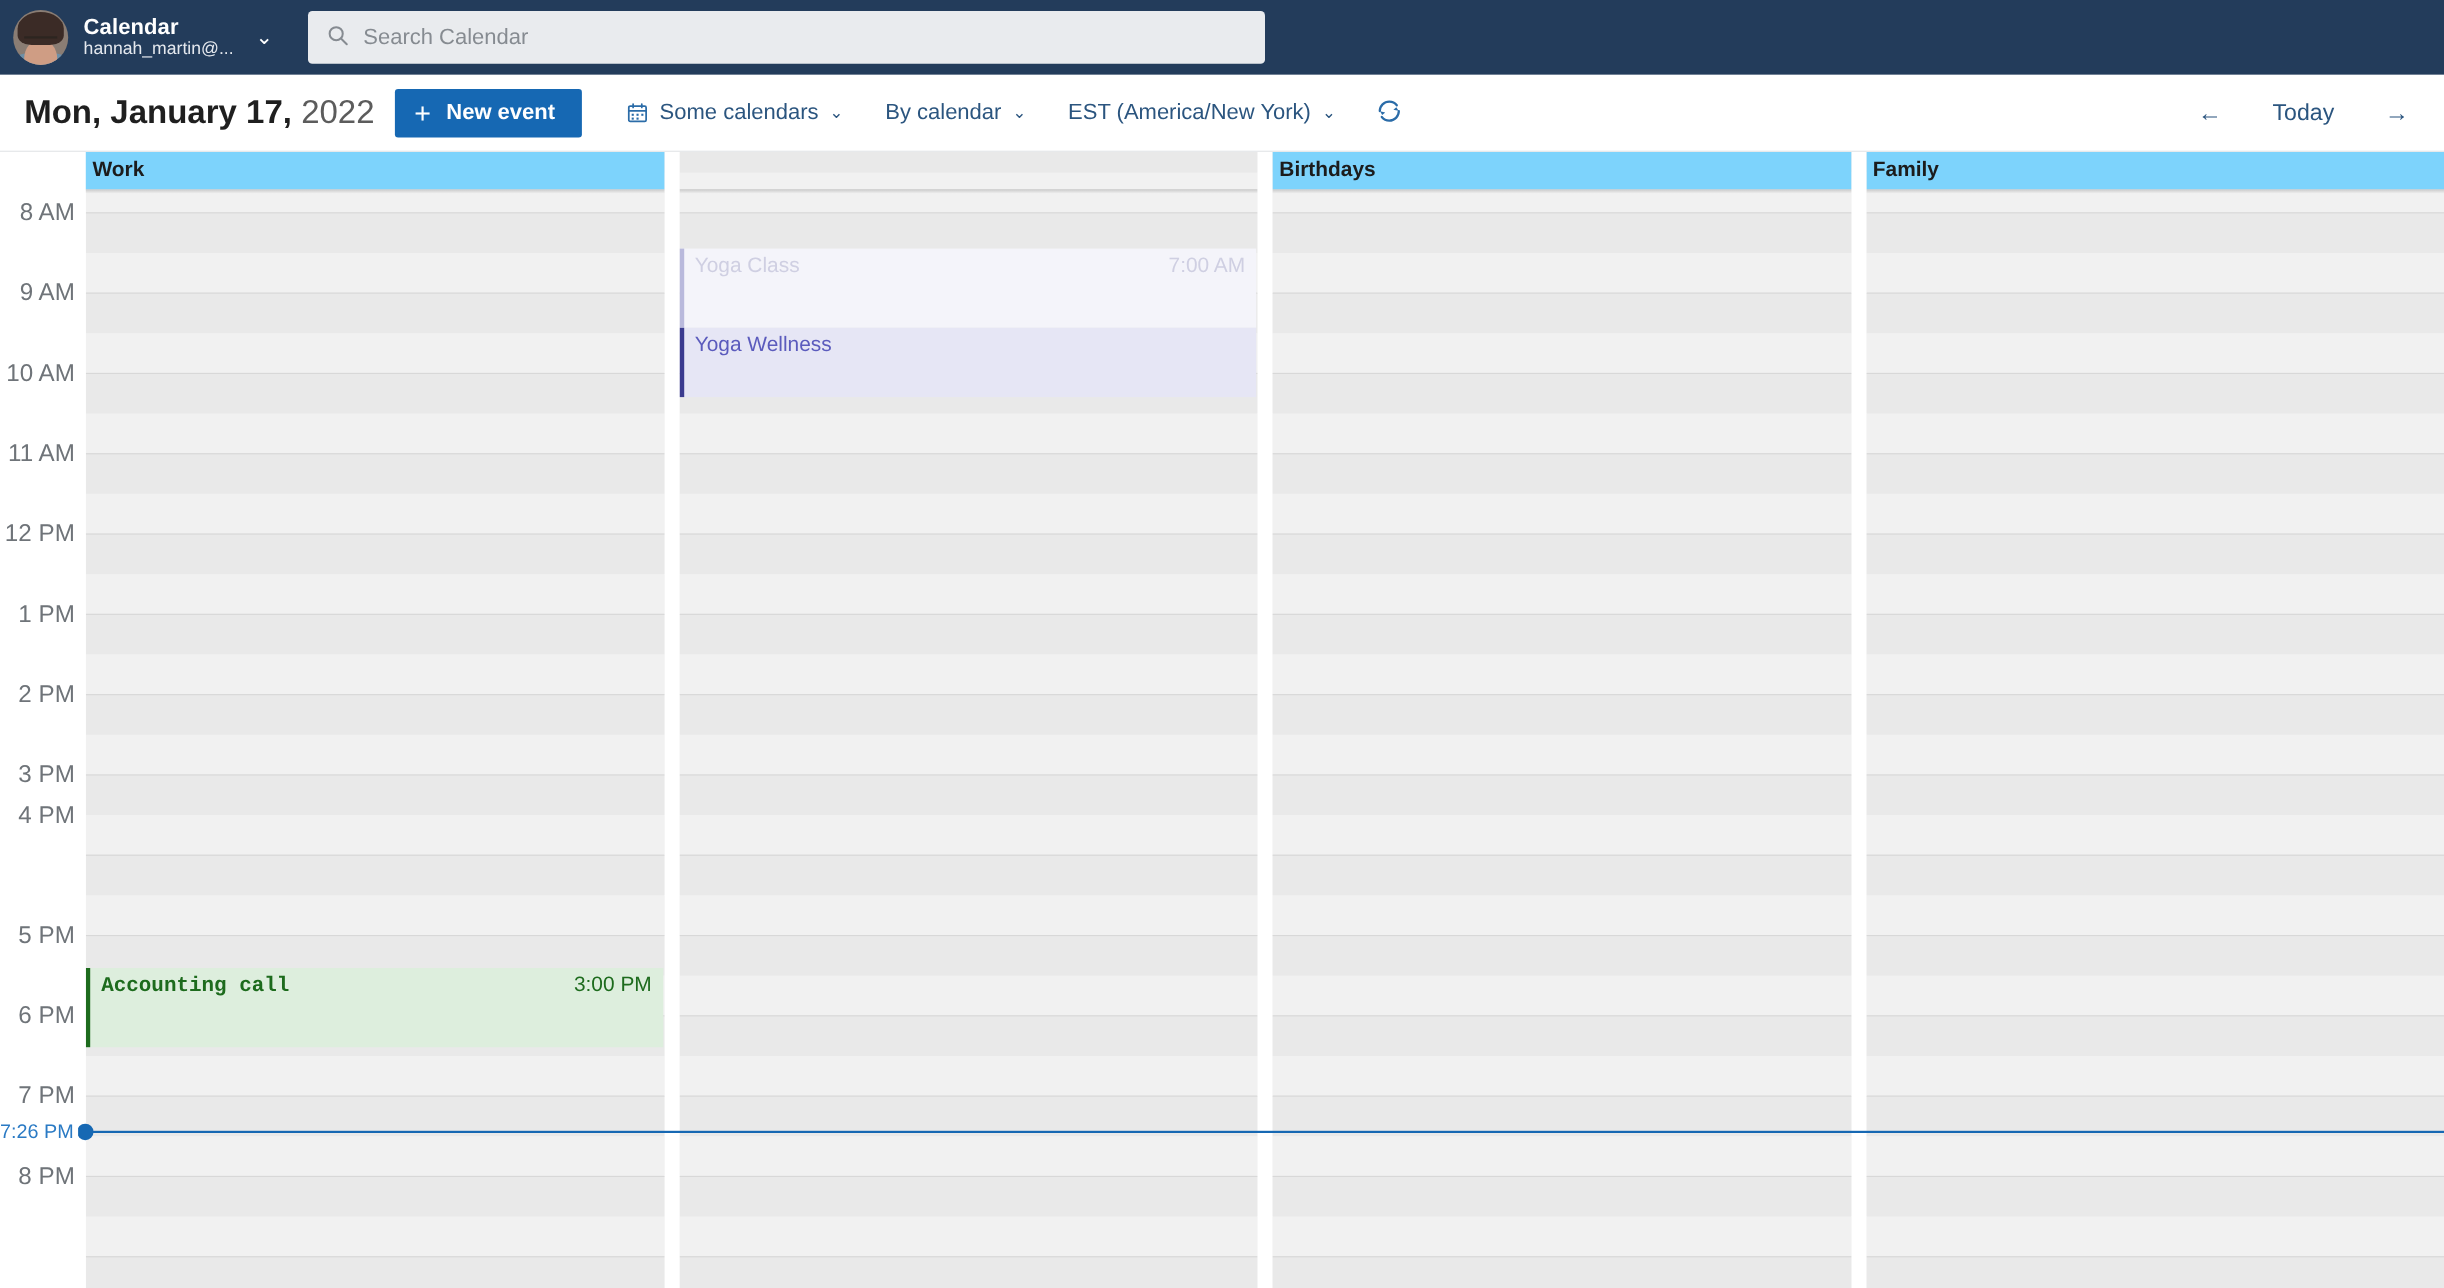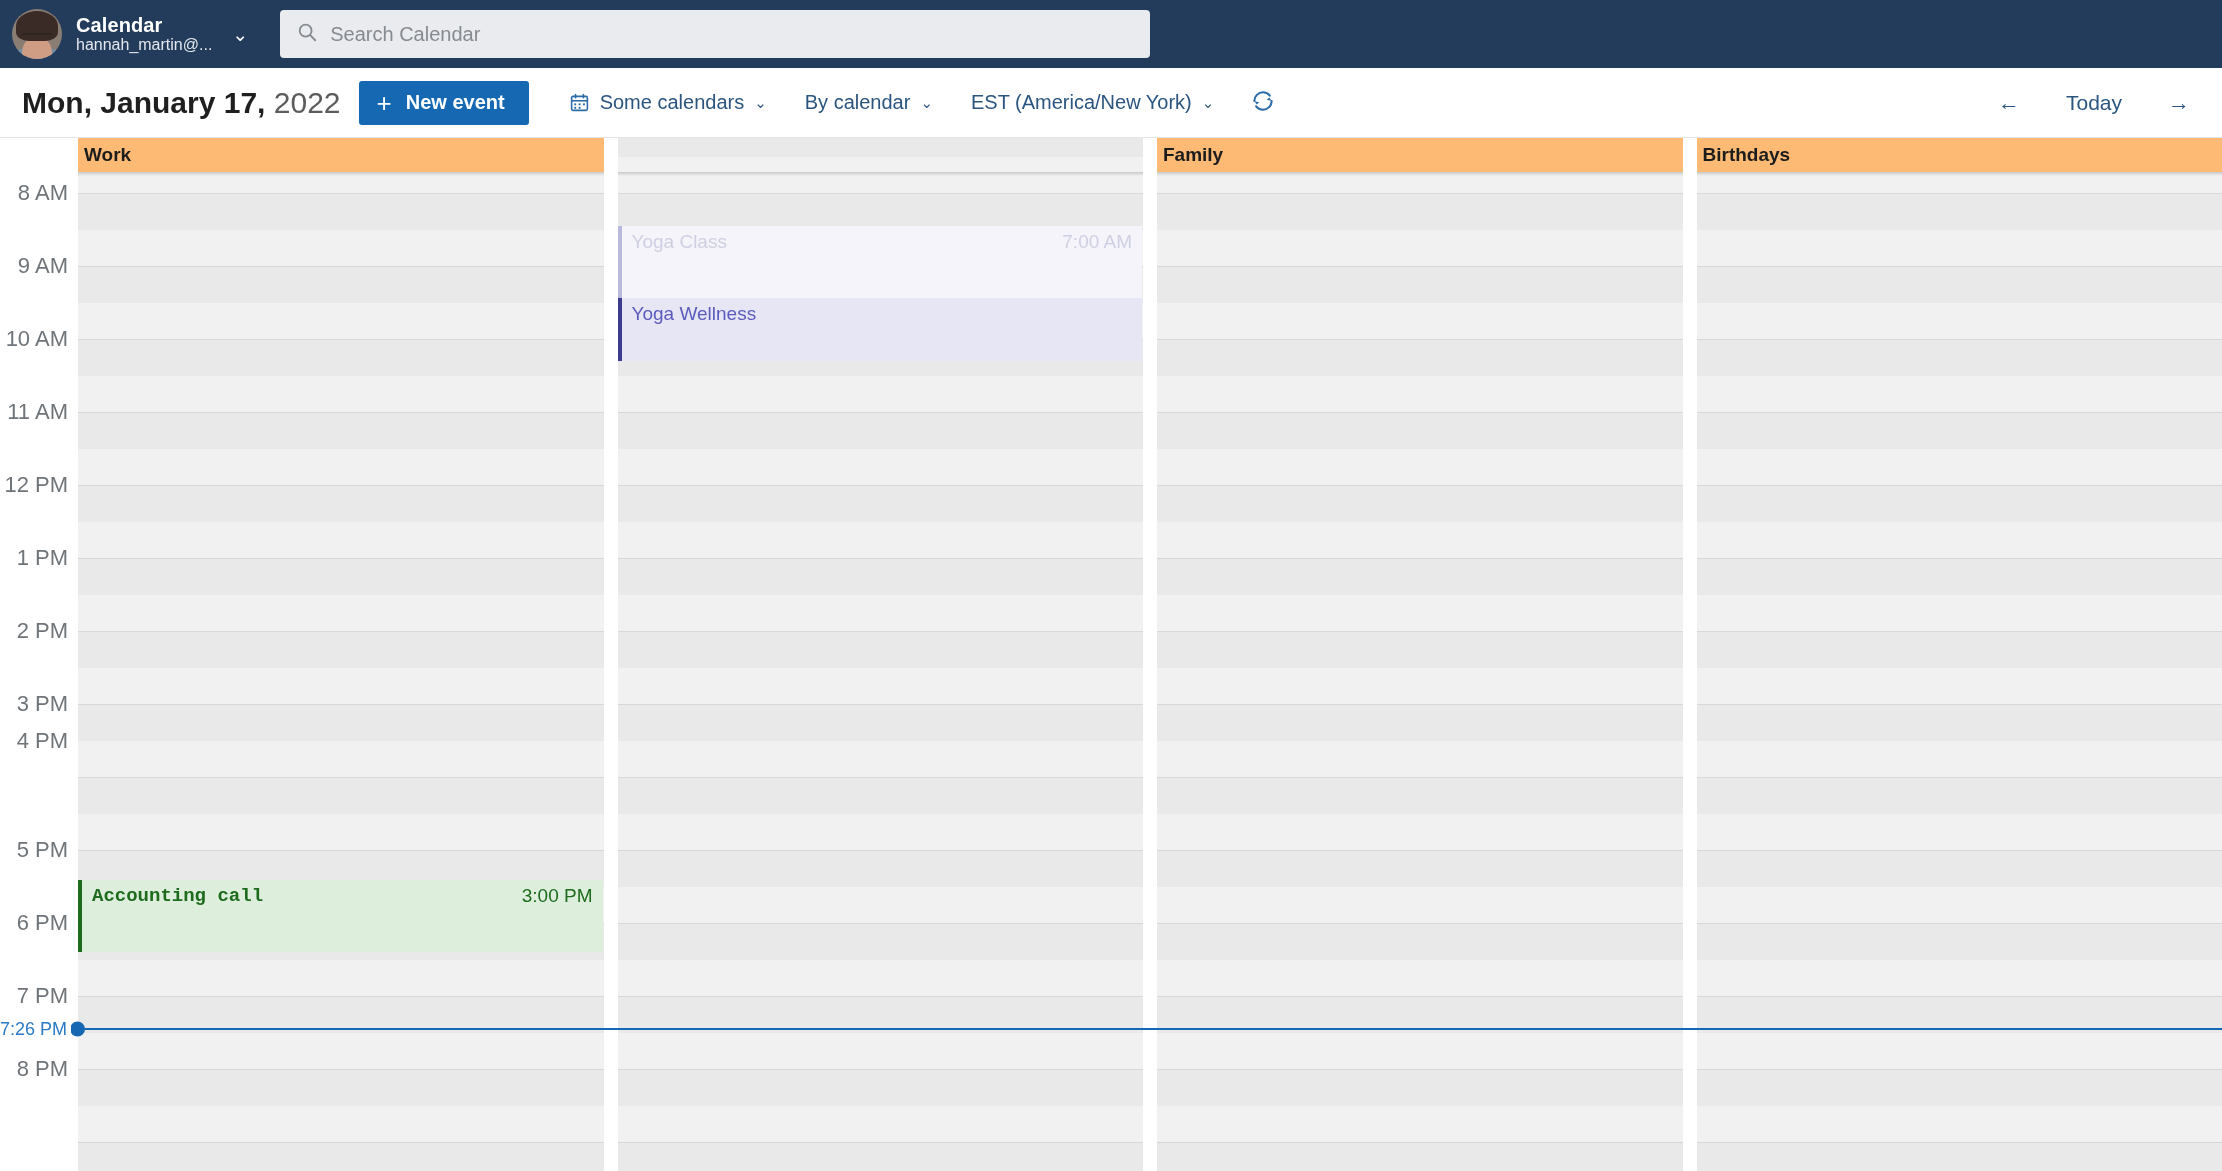--- a/index.html
+++ b/index.html
@@ -246,21 +246,21 @@
     left: 0; right: 0;
     height: 1px;
     background: #d8d8d8;
   }
 
   .colhead {
     position: absolute;
     left: 0; right: 0;
     top: 0;
     height: 34px;
-    background: #fdba74;
+    background: #7dd3fc;
     z-index: 30;
     display: flex;
     align-items: center;
     padding-left: 6px;
   }
   .colhead .ttl {
     font-size: 19px;
     font-weight: bold;
     color: #1c1c1c;
   }
@@ -596,21 +596,21 @@
           <div class="hourline" style="top: 566px;"></div>
           <div class="hourline" style="top: 639px;"></div>
           <div class="hourline" style="top: 712px;"></div>
           <div class="hourline" style="top: 785px;"></div>
           <div class="hourline" style="top: 858px;"></div>
           <div class="hourline" style="top: 931px;"></div>
           <div class="hourline" style="top: 1004px;"></div>
         </div>
         <div class="headshadow"></div>
         <div class="colhead">
-          <span class="ttl">Family</span>
+          <span class="ttl">Birthdays</span>
         </div>
       </div>
       <div class="col">
         <div class="col-body">
           <div class="half dark" style="top: -18px;"></div>
           <div class="half lite" style="top: 18.5px;"></div>
           <div class="half dark" style="top: 55px;"></div>
           <div class="half lite" style="top: 91.5px;"></div>
           <div class="half dark" style="top: 128px;"></div>
           <div class="half lite" style="top: 164.5px;"></div>
@@ -647,21 +647,21 @@
           <div class="hourline" style="top: 566px;"></div>
           <div class="hourline" style="top: 639px;"></div>
           <div class="hourline" style="top: 712px;"></div>
           <div class="hourline" style="top: 785px;"></div>
           <div class="hourline" style="top: 858px;"></div>
           <div class="hourline" style="top: 931px;"></div>
           <div class="hourline" style="top: 1004px;"></div>
         </div>
         <div class="headshadow"></div>
         <div class="colhead">
-          <span class="ttl">Birthdays</span>
+          <span class="ttl">Family</span>
         </div>
       </div>
     </div>
   <div class="gutter" id="gutter-root">
       <div class="hr-label" style="top: 55px;">8 AM</div>
       <div class="hr-label" style="top: 128px;">9 AM</div>
       <div class="hr-label" style="top: 201px;">10 AM</div>
       <div class="hr-label" style="top: 274px;">11 AM</div>
       <div class="hr-label" style="top: 347px;">12 PM</div>
       <div class="hr-label" style="top: 420px;">1 PM</div>

